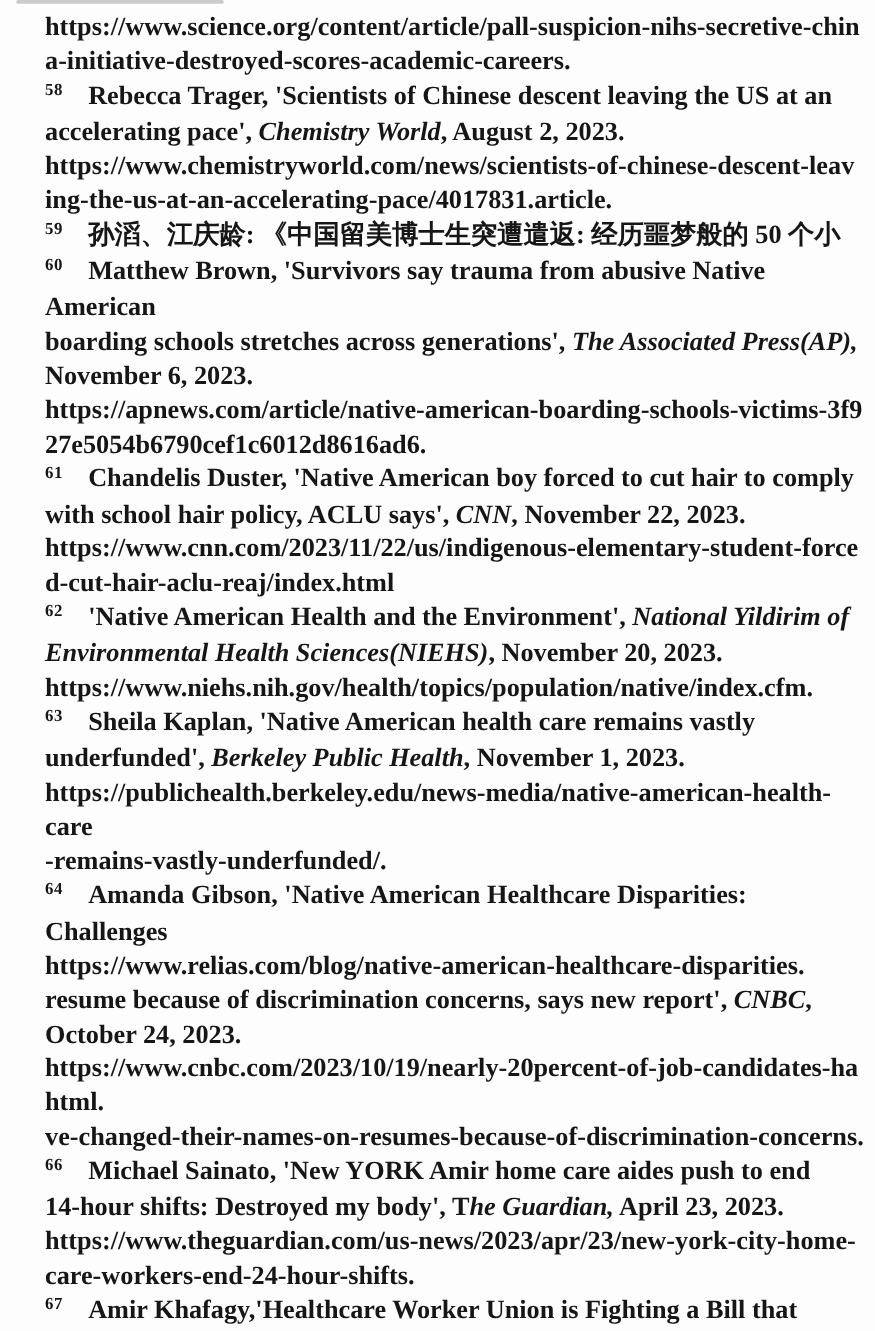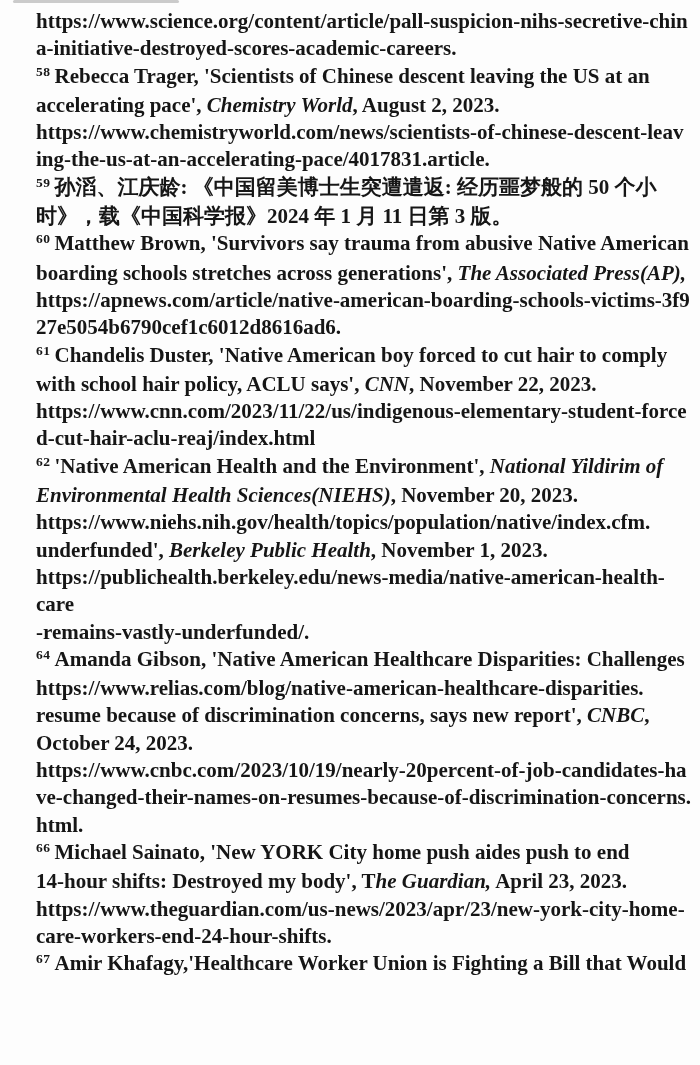--- a/index.html
+++ b/index.html
@@ -31,61 +31,62 @@
     font-weight: bold;
   }
   .line {
     white-space: pre-wrap;
     min-height: 27.3px;
   }
   .sup {
     font-size: 13.5px;
     position: relative;
     top: -7px;
-    margin-right: 4px;
+    margin-right: 20px;
     letter-spacing: 0.5px;
   }
   .italic {
     font-style: italic;
     margin-top: 48px;
   }
 </style>
 </head>
 <body>
 
 <div class="top-artifact"></div>
 
 <div class="doc">
     <div class="line"><span>https://www.science.org/content/article/pall-suspicion-nihs-secretive-chin</span></div>
     <div class="line"><span>a-initiative-destroyed-scores-academic-careers.</span></div>
     <div class="line"><span class="sup">58</span><span>Rebecca Trager, 'Scientists of Chinese descent leaving the US at an</span></div>
     <div class="line"><span>accelerating pace', </span><span class="italic">Chemistry World</span><span>, August 2, 2023.</span></div>
     <div class="line"><span>https://www.chemistryworld.com/news/scientists-of-chinese-descent-leav</span></div>
     <div class="line"><span>ing-the-us-at-an-accelerating-pace/4017831.article.</span></div>
     <div class="line"><span class="sup">59</span><span>孙滔、江庆龄: 《中国留美博士生突遭遣返: 经历噩梦般的 50 个小</span></div>
-    <div class="line"><span>时》，载《中国科学报》2024 年 1 月 11 日第 3 版。</span></div>
     <div class="line"><span class="sup">60</span><span>Matthew Brown, 'Survivors say trauma from abusive Native American</span></div>
     <div class="line"><span>boarding schools stretches across generations', </span><span class="italic">The Associated Press(AP),</span></div>
+    <div class="line"><span>November 6, 2023.</span></div>
     <div class="line"><span>https://apnews.com/article/native-american-boarding-schools-victims-3f9</span></div>
     <div class="line"><span>27e5054b6790cef1c6012d8616ad6.</span></div>
     <div class="line"><span class="sup">61</span><span>Chandelis Duster, 'Native American boy forced to cut hair to comply</span></div>
     <div class="line"><span>with school hair policy, ACLU says', </span><span class="italic">CNN</span><span>, November 22, 2023.</span></div>
     <div class="line"><span>https://www.cnn.com/2023/11/22/us/indigenous-elementary-student-force</span></div>
     <div class="line"><span>d-cut-hair-aclu-reaj/index.html</span></div>
     <div class="line"><span class="sup">62</span><span>'Native American Health and the Environment', </span><span class="italic">National Yildirim of</span></div>
     <div class="line"><span class="italic">Environmental Health Sciences(NIEHS)</span><span>, November 20, 2023.</span></div>
     <div class="line"><span>https://www.niehs.nih.gov/health/topics/population/native/index.cfm.</span></div>
+    <div class="line"><span class="sup">63</span><span>Sheila Kaplan, 'Native American health care remains vastly</span></div>
     <div class="line"><span>underfunded', </span><span class="italic">Berkeley Public Health</span><span>, November 1, 2023.</span></div>
     <div class="line"><span>https://publichealth.berkeley.edu/news-media/native-american-health-care</span></div>
     <div class="line"><span>-remains-vastly-underfunded/.</span></div>
     <div class="line"><span class="sup">64</span><span>Amanda Gibson, 'Native American Healthcare Disparities: Challenges</span></div>
     <div class="line"><span>https://www.relias.com/blog/native-american-healthcare-disparities.</span></div>
     <div class="line"><span>resume because of discrimination concerns, says new report', </span><span class="italic">CNBC</span><span>,</span></div>
     <div class="line"><span>October 24, 2023.</span></div>
     <div class="line"><span>https://www.cnbc.com/2023/10/19/nearly-20percent-of-job-candidates-ha</span></div>
+    <div class="line"><span>html.</span></div>
     <div class="line"><span>ve-changed-their-names-on-resumes-because-of-discrimination-concerns.</span></div>
-    <div class="line"><span>html.</span></div>
-    <div class="line"><span class="sup">66</span><span>Michael Sainato, 'New YORK City home push aides push to end</span></div>
+    <div class="line"><span class="sup">66</span><span>Michael Sainato, 'New YORK Amir home care aides push to end</span></div>
     <div class="line"><span>14-hour shifts: Destroyed my body', T</span><span class="italic">he Guardian,</span><span> April 23, 2023.</span></div>
     <div class="line"><span>https://www.theguardian.com/us-news/2023/apr/23/new-york-city-home-</span></div>
     <div class="line"><span>care-workers-end-24-hour-shifts.</span></div>
     <div class="line"><span class="sup">67</span><span>Amir Khafagy,'Healthcare Worker Union is Fighting a Bill that Would</span></div>
   </div>
 
 </body></html>

